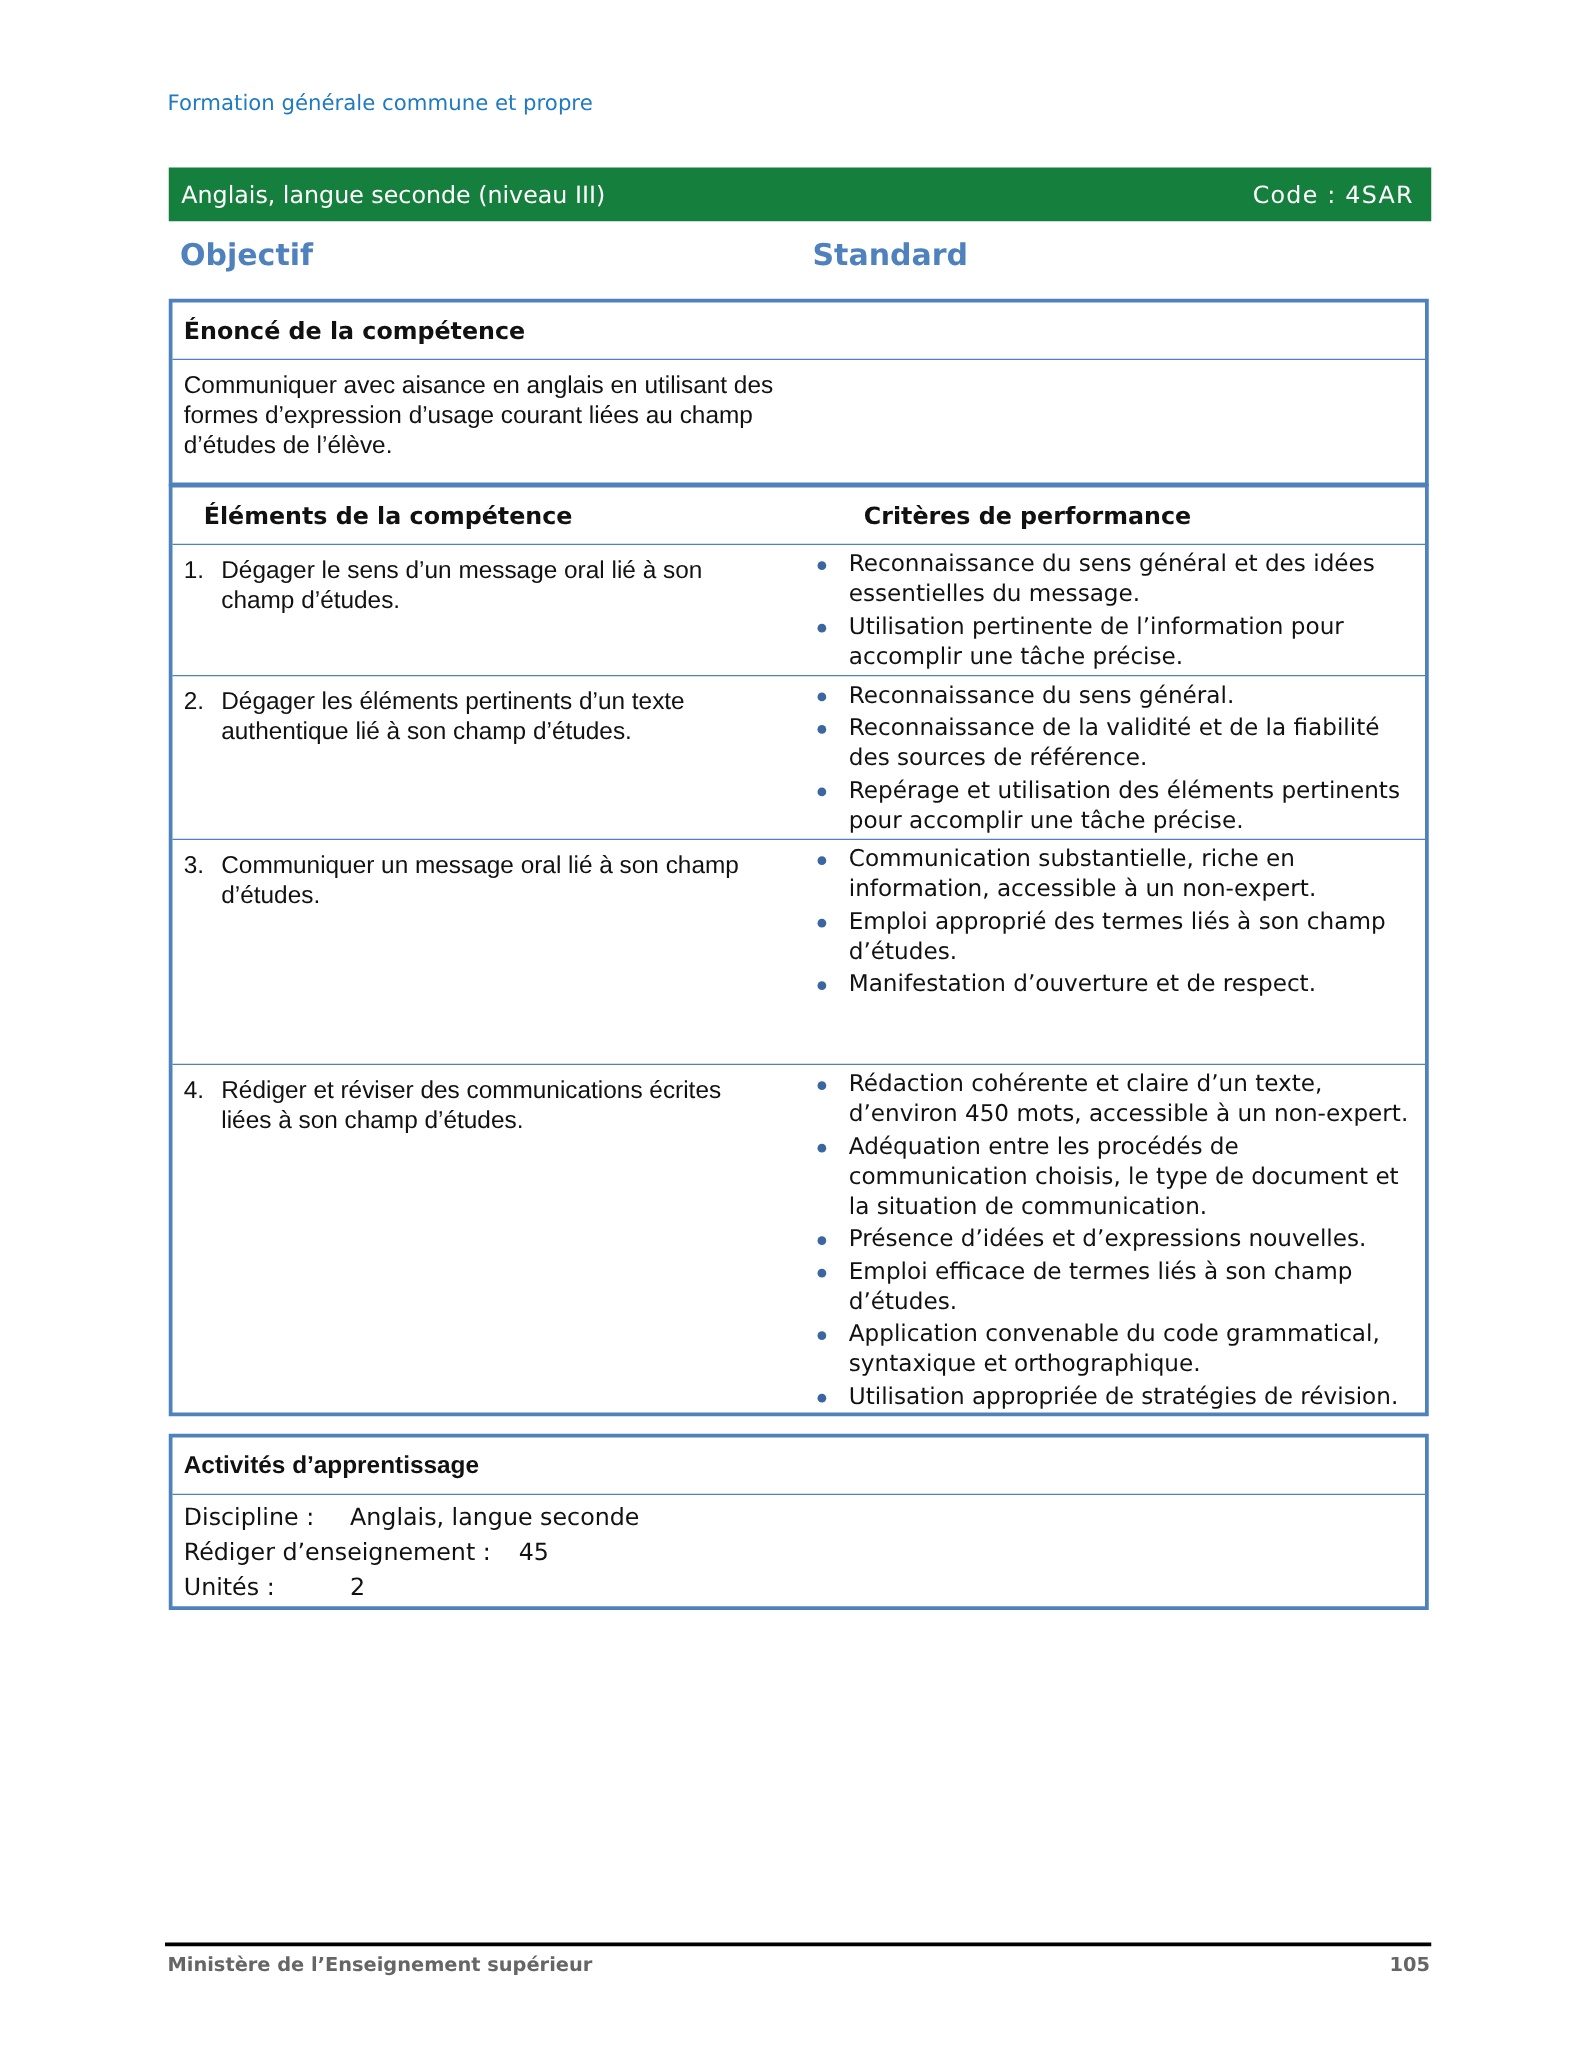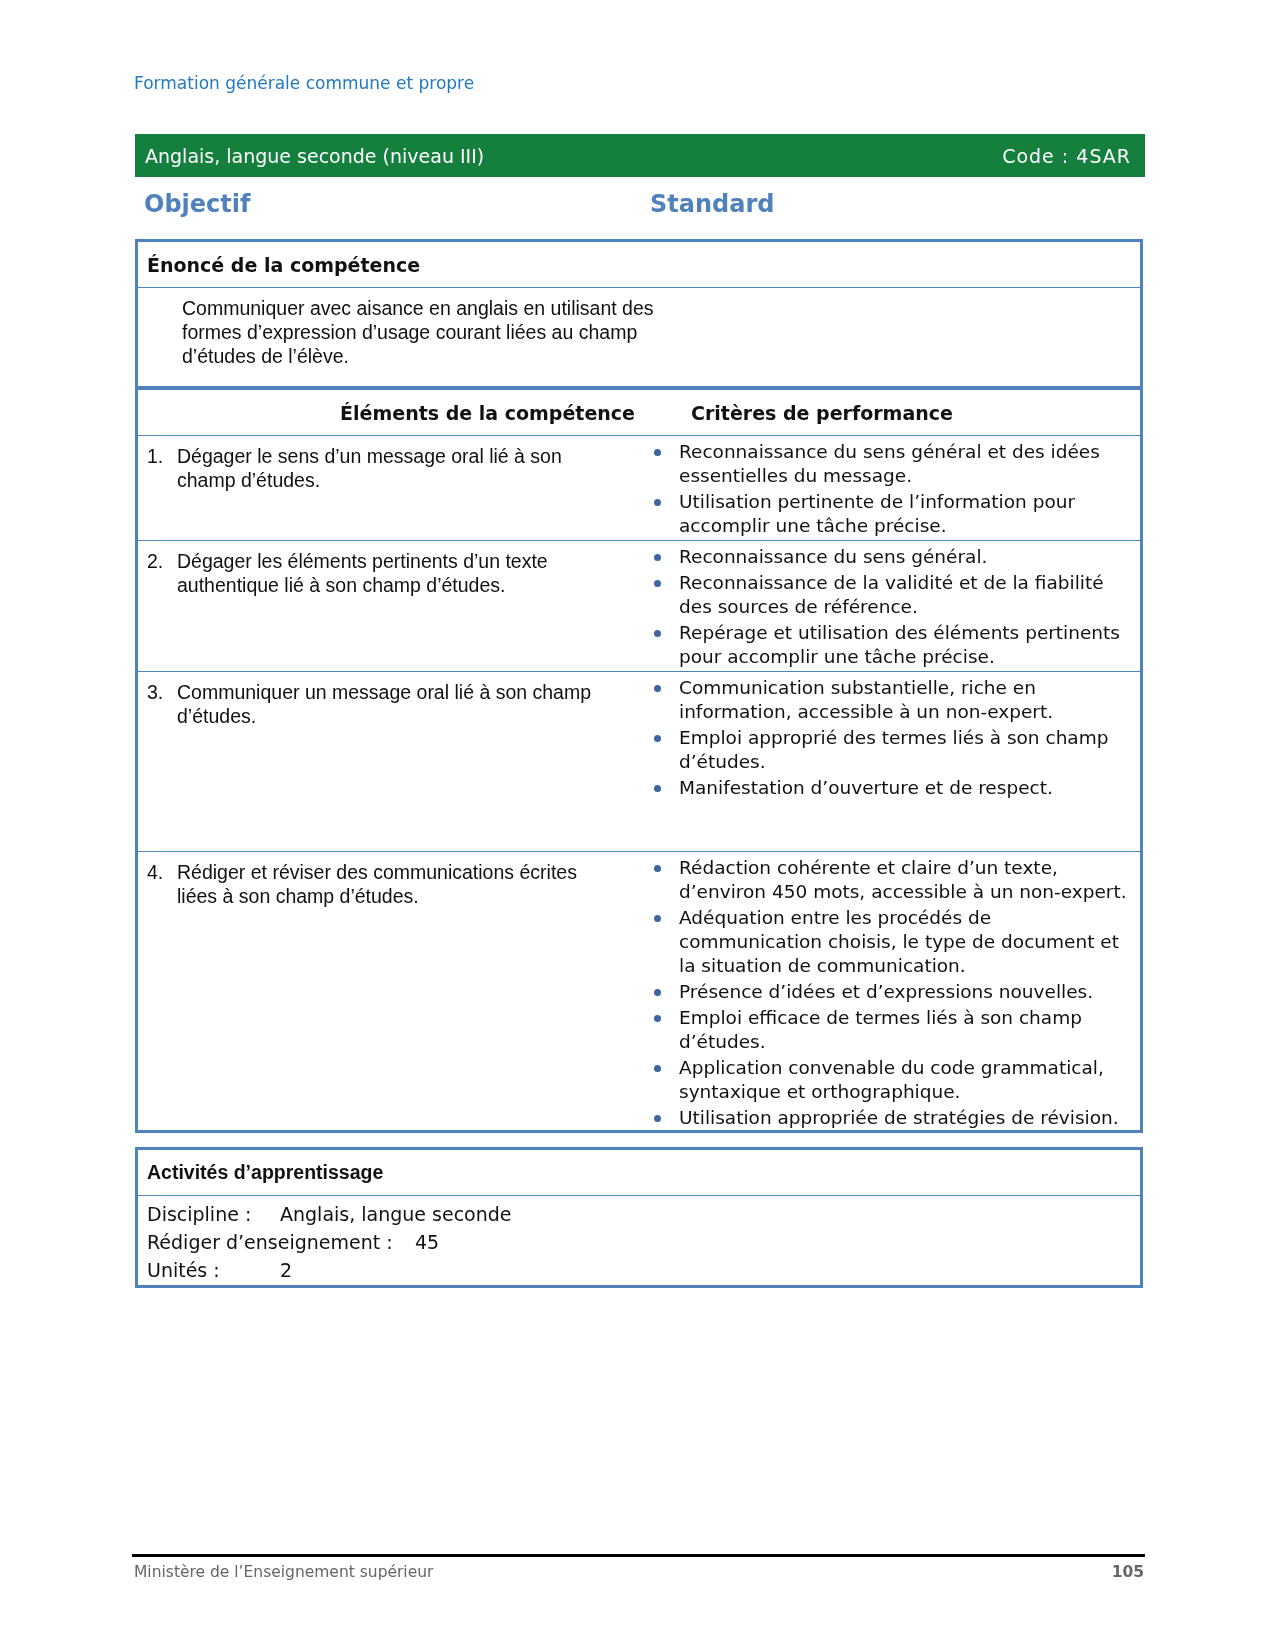--- a/index.html
+++ b/index.html
@@ -12,45 +12,45 @@
           box-sizing:border-box; padding:0 14px 0 10px; font-family:"DejaVu Sans", sans-serif; }
   .band .code { letter-spacing:1px; }
   .objhead { position:absolute; top:190px; font-size:24px; font-weight:bold; color:#4f81bd;
              font-family:"DejaVu Sans", sans-serif; }
   .box { position:absolute; left:135px; width:1008px; border:3px solid #4f81bd; box-sizing:border-box; }
   .box .hdr { font-weight:bold; font-size:19px; padding:0 9px; display:flex; align-items:center;
               border-bottom:1px solid #4f81bd; font-family:"DejaVu Sans", sans-serif; }
   .box .body-text { font-family:"Liberation Sans", sans-serif; font-size:19.5px; line-height:24px; padding:8px 9px; }
   .enonce { top:239px; height:150px; }
   .enonce .hdr { height:45px; }
-  .enonce .body-text { width:480px;margin-left:35px; }
+  .enonce .body-text { width:480px; }
   .elements { top:387px; height:746px; }
   .elements .hdr { height:45px; padding:0; }
   .elements .hdr span { display:block; }
-  .col-left { width:497px; padding-left:7px; box-sizing:border-box;text-align:right; }
+  .col-left { width:497px; padding-left:25px; box-sizing:border-box; }
   .col-right { flex:1; padding-left:8px;margin-left:48px; }
   .row { display:flex; border-bottom:1px solid #4f81bd; box-sizing:border-box; }
   .row:last-child { border-bottom:none; }
   .row .el { width:497px; box-sizing:border-box; padding:8px 9px; display:flex;
              font-family:"Liberation Sans", sans-serif; font-size:19.5px; line-height:24px; }
   .row .el .num { width:30px; flex:none; }
   .row .el .txt { flex:1; padding-right:10px; }
   .row .crit { flex:1; padding:4px 6px 4px 0; font-family:"DejaVu Sans", sans-serif; font-size:18.5px; line-height:24px; }
   .crit ul { list-style:none; margin:0; padding:0; }
   .crit li { display:flex; margin-bottom:0px; }
   .crit li .bullet { width:44px; flex:none; display:flex; justify-content:center; padding-top:9px; box-sizing:border-box; }
   .crit li .bullet i { display:block; width:7px; height:7px; border-radius:50%; background:#3b66a0; }
   .crit li .ctext { flex:1; }
   .crit li.spaced { margin-top:2px; }
   .activites { top:1147px; height:141px; }
   .activites .hdr { height:45px; font-family:"Liberation Sans", sans-serif; font-size:19.5px; }
   .activites .lines { padding:4px 9px; font-family:"DejaVu Sans", sans-serif; font-size:19px; line-height:28px; }
   .activites .line span { display:inline-block; }
   .footer-rule { position:absolute; left:132px; top:1554px; width:1013px; height:3px; background:#000; }
-  .footer-left { position:absolute; left:134px; top:1563px; font-size:15.5px; font-weight:normal; color:#666;
+  .footer-left { position:absolute; left:134px; top:1563px; font-size:15.5px; font-weight:bold; color:#666;
                  font-family:"DejaVu Sans", sans-serif;text-align:right; }
   .footer-right { position:absolute; right:131px; top:1563px; font-size:15.5px; font-weight:bold; color:#666;
                   font-family:"DejaVu Sans", sans-serif; }
 </style>
 </head>
 <body>
 
 <div class="running-head">Formation générale commune et propre</div>
 
 <div class="band">

